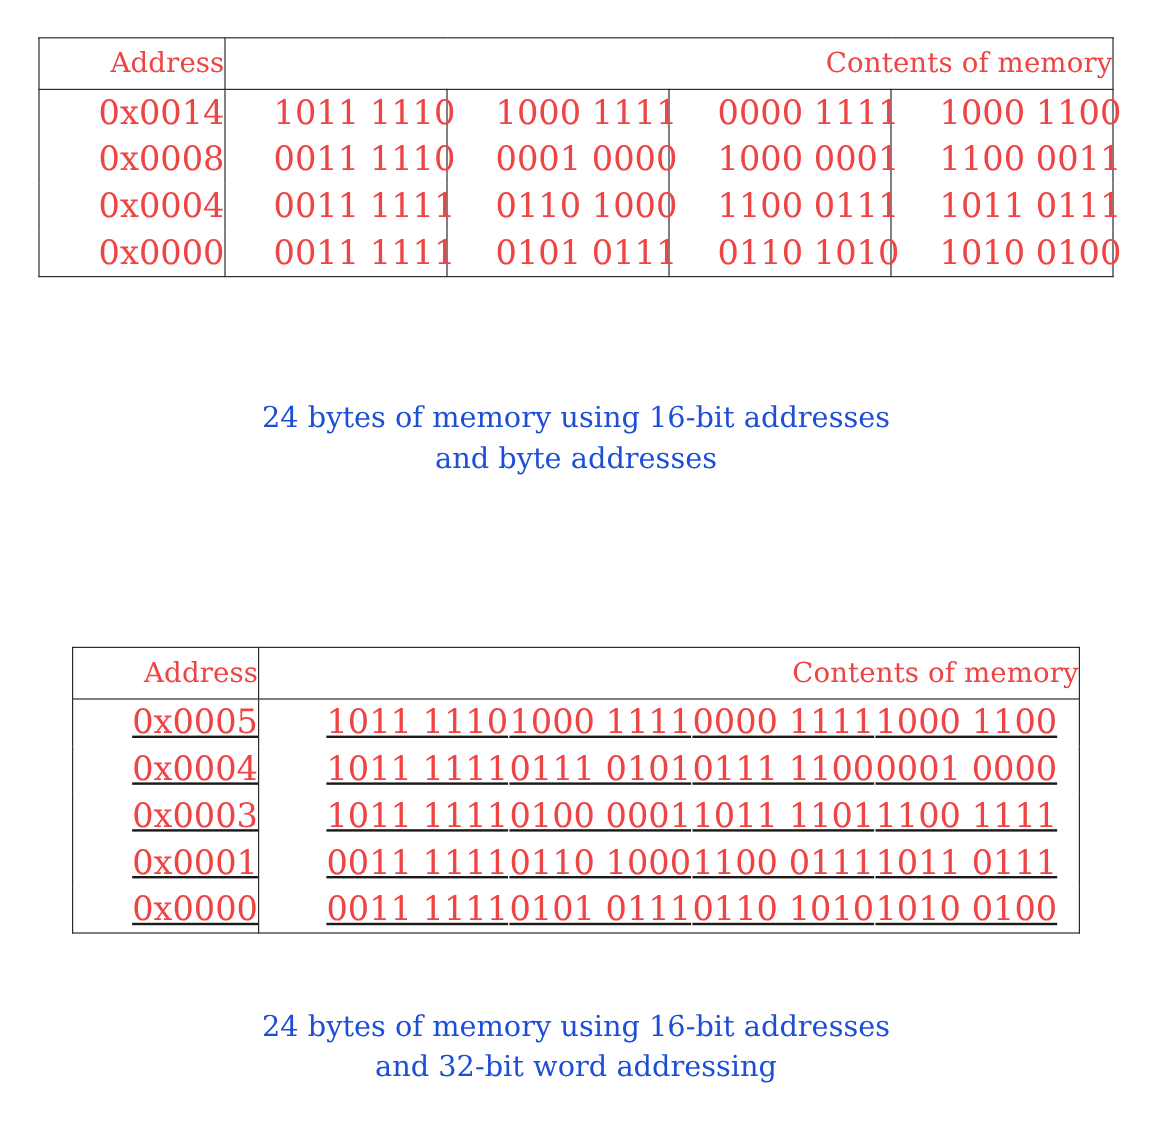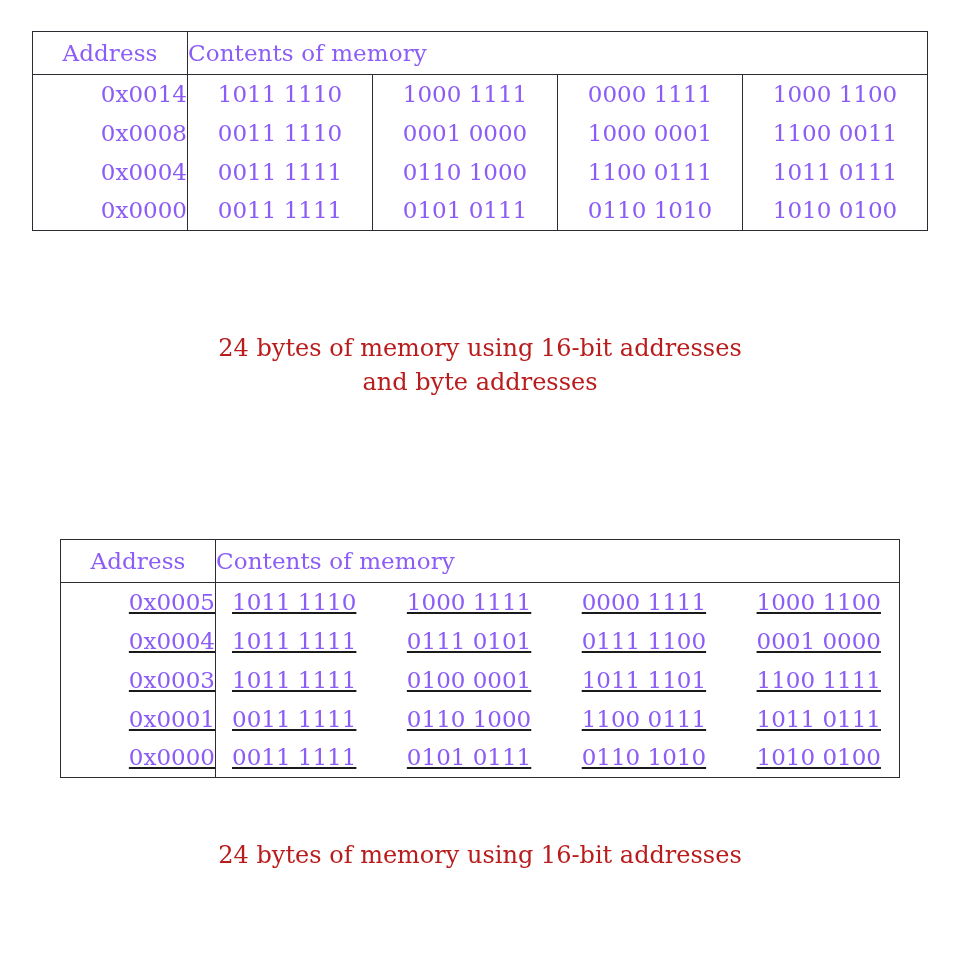--- a/index.html
+++ b/index.html
@@ -21,40 +21,42 @@
   
   .mem-table {
     border-collapse: collapse;
     table-layout: fixed;
     background: #ffffff;
   }
   .mem-table th,
   .mem-table td {
     padding: 0;
     font-weight: normal;
-    color: #8b5cf6;
+    color: #ef4444;
     font-family: "DejaVu Serif", "Liberation Serif", serif;
+    text-align: right;
   }
 
   
   .mem-table thead th {
     font-size: 23px;
     line-height: 1;
     height: 42px;
     vertical-align: middle;
     letter-spacing: .1px;
   }
   .th-address { text-align: center; }
   .th-contents { text-align: left; padding-left: 12px; }
 
   
   .mem-table tbody td {
-    font-size: 23px;
+    font-size: 28px;
     line-height: 1;
     vertical-align: middle;
+    padding-left: 40px;
   }
   .addr-cell {
     text-align: right;
     padding-right: 17px;
     white-space: nowrap;
   }
   .byte-cell {
     text-align: center;
     white-space: nowrap;
   }
@@ -88,21 +90,21 @@
   .word-cell > span { display: inline-block; }
 
   
   .caption {
     position: absolute;
     width: 960px;
     left: 0;
     text-align: center;
     font-size: 24px;
     line-height: 34px;
-    color: #b91c1c;
+    color: #1d4ed8;
   }
   .caption .ln { display: block; }
   .cap1 { top: 331px; }
   .cap2 { top: 838px; }
 </style>
 </head>
 <body>
 
 <div class="figure fig1">
   <table class="mem-table table1 t1">
@@ -224,13 +226,14 @@
             <span>1010 0100</span>
           </div>
         </td>
       </tr>
     </tbody>
   </table>
 </div>
 
 <div class="caption cap2">
   <span class="ln">24 bytes of memory using 16-bit addresses</span>
+  <span class="ln">and 32-bit word addressing</span>
 </div>
 
 </body></html>

